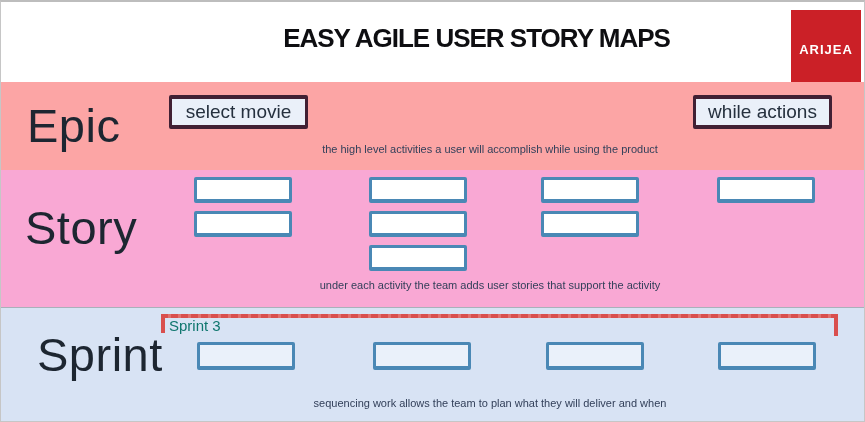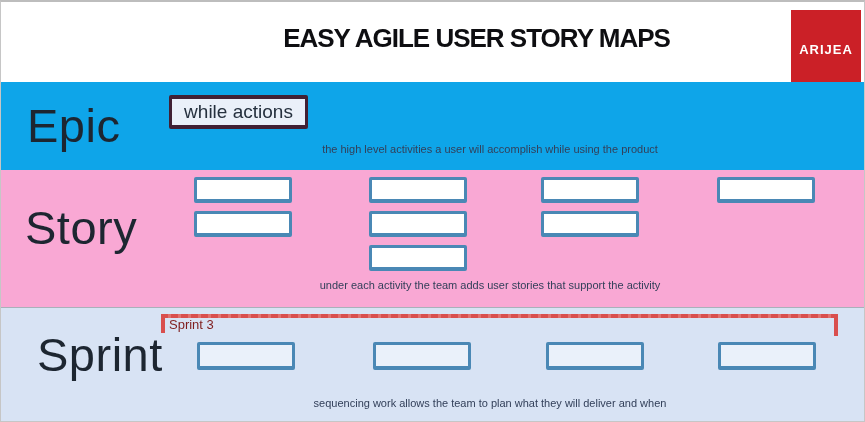--- a/index.html
+++ b/index.html
@@ -15,21 +15,21 @@
     position:absolute;left:88px;right:0;top:21px;text-align:center;
     font-size:26px;font-weight:bold;letter-spacing:-1px;color:#0e0e11;
   }
   .logo{
     position:absolute;left:790px;top:8px;width:70px;height:78px;background:#cb2027;
     display:flex;align-items:center;justify-content:center;
   }
   .logo span{color:#ffffff;font-weight:bold;font-size:13px;letter-spacing:1px;}
   
   .row{position:absolute;left:0;width:100%;}
-  .row-epic{top:80px;height:103px;background:#0ea5e9;}
+  .row-epic{top:80px;height:103px;background:#fca5a5;}
   .row-story{top:168px;height:137px;background:#f9a8d4;}
   .row-sprint{top:305px;height:117px;background:#d8e3f4;border-top:1px solid #a9b0ba;box-sizing:border-box;}
   .row-label{
     position:absolute;left:26px;font-size:47px;font-weight:300;color:#1d2631;
     letter-spacing:0.5px;
   }
   .caption{
     position:absolute;left:115px;right:0;text-align:center;
     font-size:11px;color:#33405a;
   }
@@ -62,38 +62,41 @@
     position:absolute;left:160px;top:6px;width:677px;height:4px;
     background:repeating-linear-gradient(90deg,#d94f4e 0 7px,#e2706c 7px 10px);
   }
   .sprint-bracket::before,.sprint-bracket::after{
     content:"";position:absolute;top:0;width:4px;height:19px;
     background:#d94f4e;
   }
   .sprint-bracket::before{left:0;}
   .sprint-bracket::after{right:0;height:22px;}
   .sprint-bracket-label{
-    position:absolute;left:168px;top:9px;font-size:13px;color:#7f1d1d;
+    position:absolute;left:168px;top:9px;font-size:15px;color:#0f766e;
   }
 </style>
 </head>
 <body>
 
 <div class="page">
 
   <div class="header">
     <div class="title">EASY AGILE USER STORY MAPS</div>
     <div class="logo">
       <span>ARIJEA</span>
     </div>
   </div>
 
   <div class="row row-epic">
     <div class="row-label" style="top:16px;">Epic</div>
     <div class="epic-cards">
+        <div class="epic-card">
+          <span>select movie</span>
+        </div>
         <div class="epic-card">
           <span>while actions</span>
         </div>
       </div>
     <div class="caption" style="top:61px;">the high level activities a user will accomplish while using the product</div>
   </div>
 
   <div class="row row-story">
     <div class="row-label" style="top:30px;left:24px;">Story</div>
     <div class="box-col col-1">

